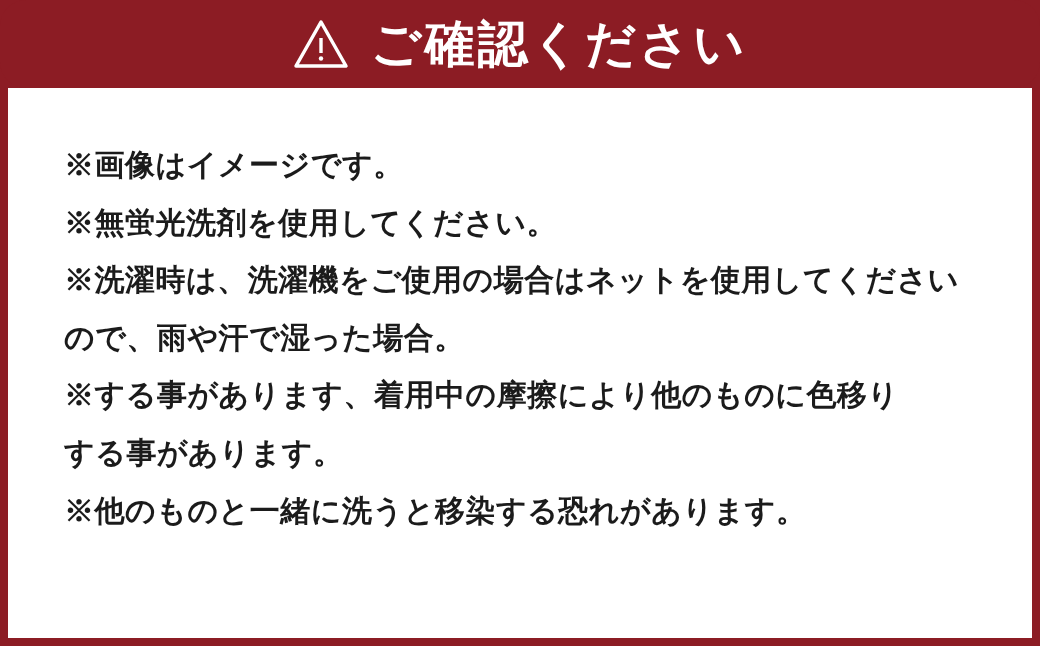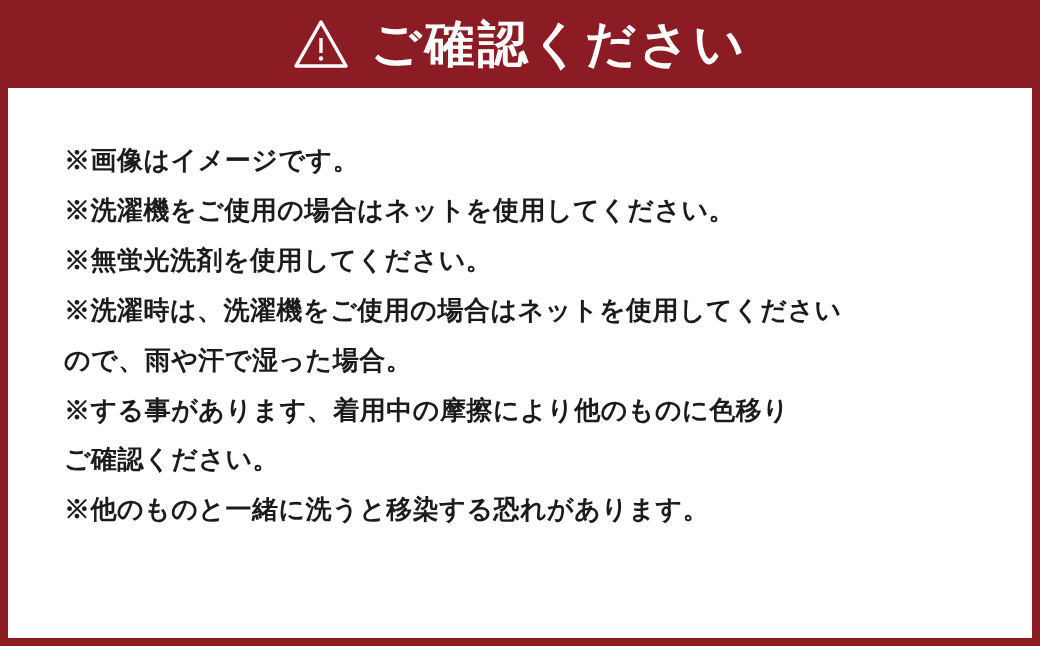--- a/index.html
+++ b/index.html
@@ -52,21 +52,21 @@
     height: 550px;
     background: #ffffff;
     box-sizing: border-box;
     padding: 48px 56px 0 56px;
   }
   .notice-lines {
     display: block;
   }
   .notice-line {
     color: #1b1b1b;
-    font-size: 26px;
+    font-size: 30px;
     font-weight: bold;
     line-height: 1.92;
     letter-spacing: 0.5px;
     white-space: nowrap;
   }
 </style>
 </head>
 <body>
 
 <div class="notice-card">
@@ -78,23 +78,22 @@
         <rect x="26.3" y="20" width="3.4" height="15" fill="#ffffff"></rect>
         <circle cx="28" cy="40.5" r="2.2" fill="#ffffff"></circle>
       </svg>
     </span>
     <div class="notice-title">ご確認ください</div>
   </div>
 
   <div class="notice-body">
     <div class="notice-lines">
       <div class="notice-line">※画像はイメージです。</div>
-      <div class="notice-line">※洗濯機をご使用の場合はネットを使用してください。</div>
       <div class="notice-line">※無蛍光洗剤を使用してください。</div>
       <div class="notice-line">※洗濯時は、洗濯機をご使用の場合はネットを使用してください</div>
       <div class="notice-line">ので、雨や汗で湿った場合。</div>
       <div class="notice-line">※する事があります、着用中の摩擦により他のものに色移り</div>
-      <div class="notice-line">ご確認ください。</div>
+      <div class="notice-line">する事があります。</div>
       <div class="notice-line">※他のものと一緒に洗うと移染する恐れがあります。</div>
     </div>
   </div>
 
 </div>
 
 </body></html>

